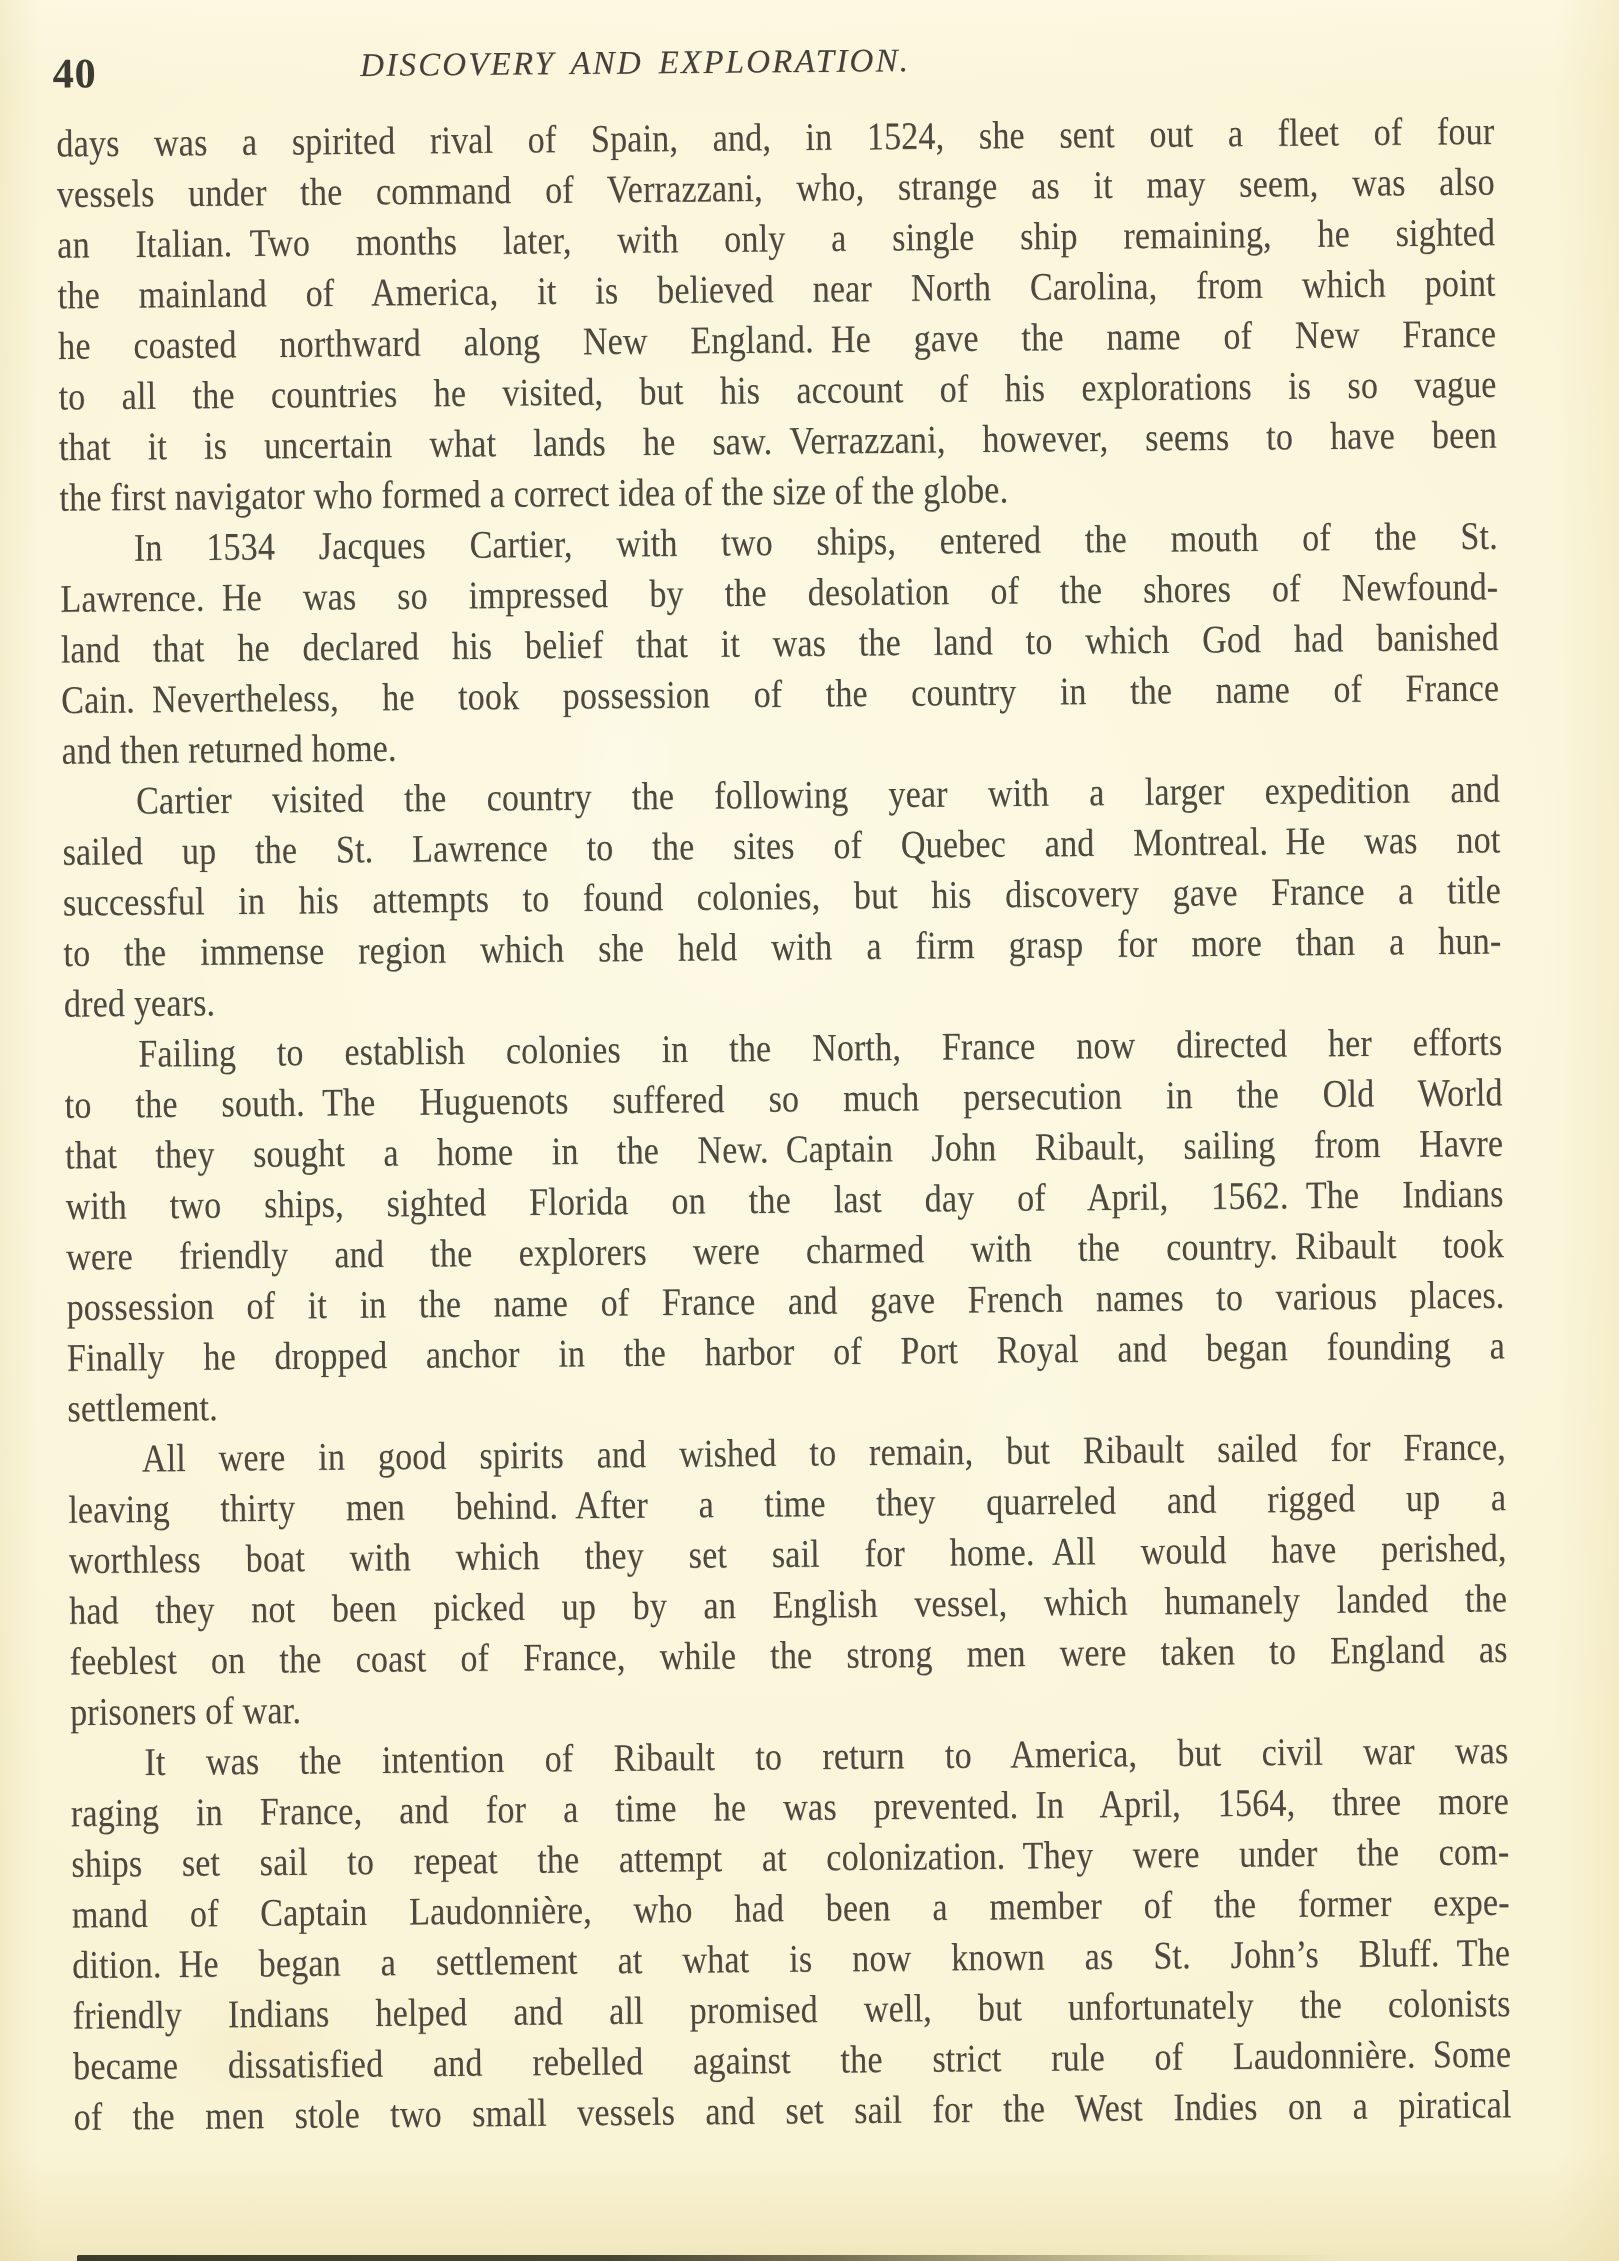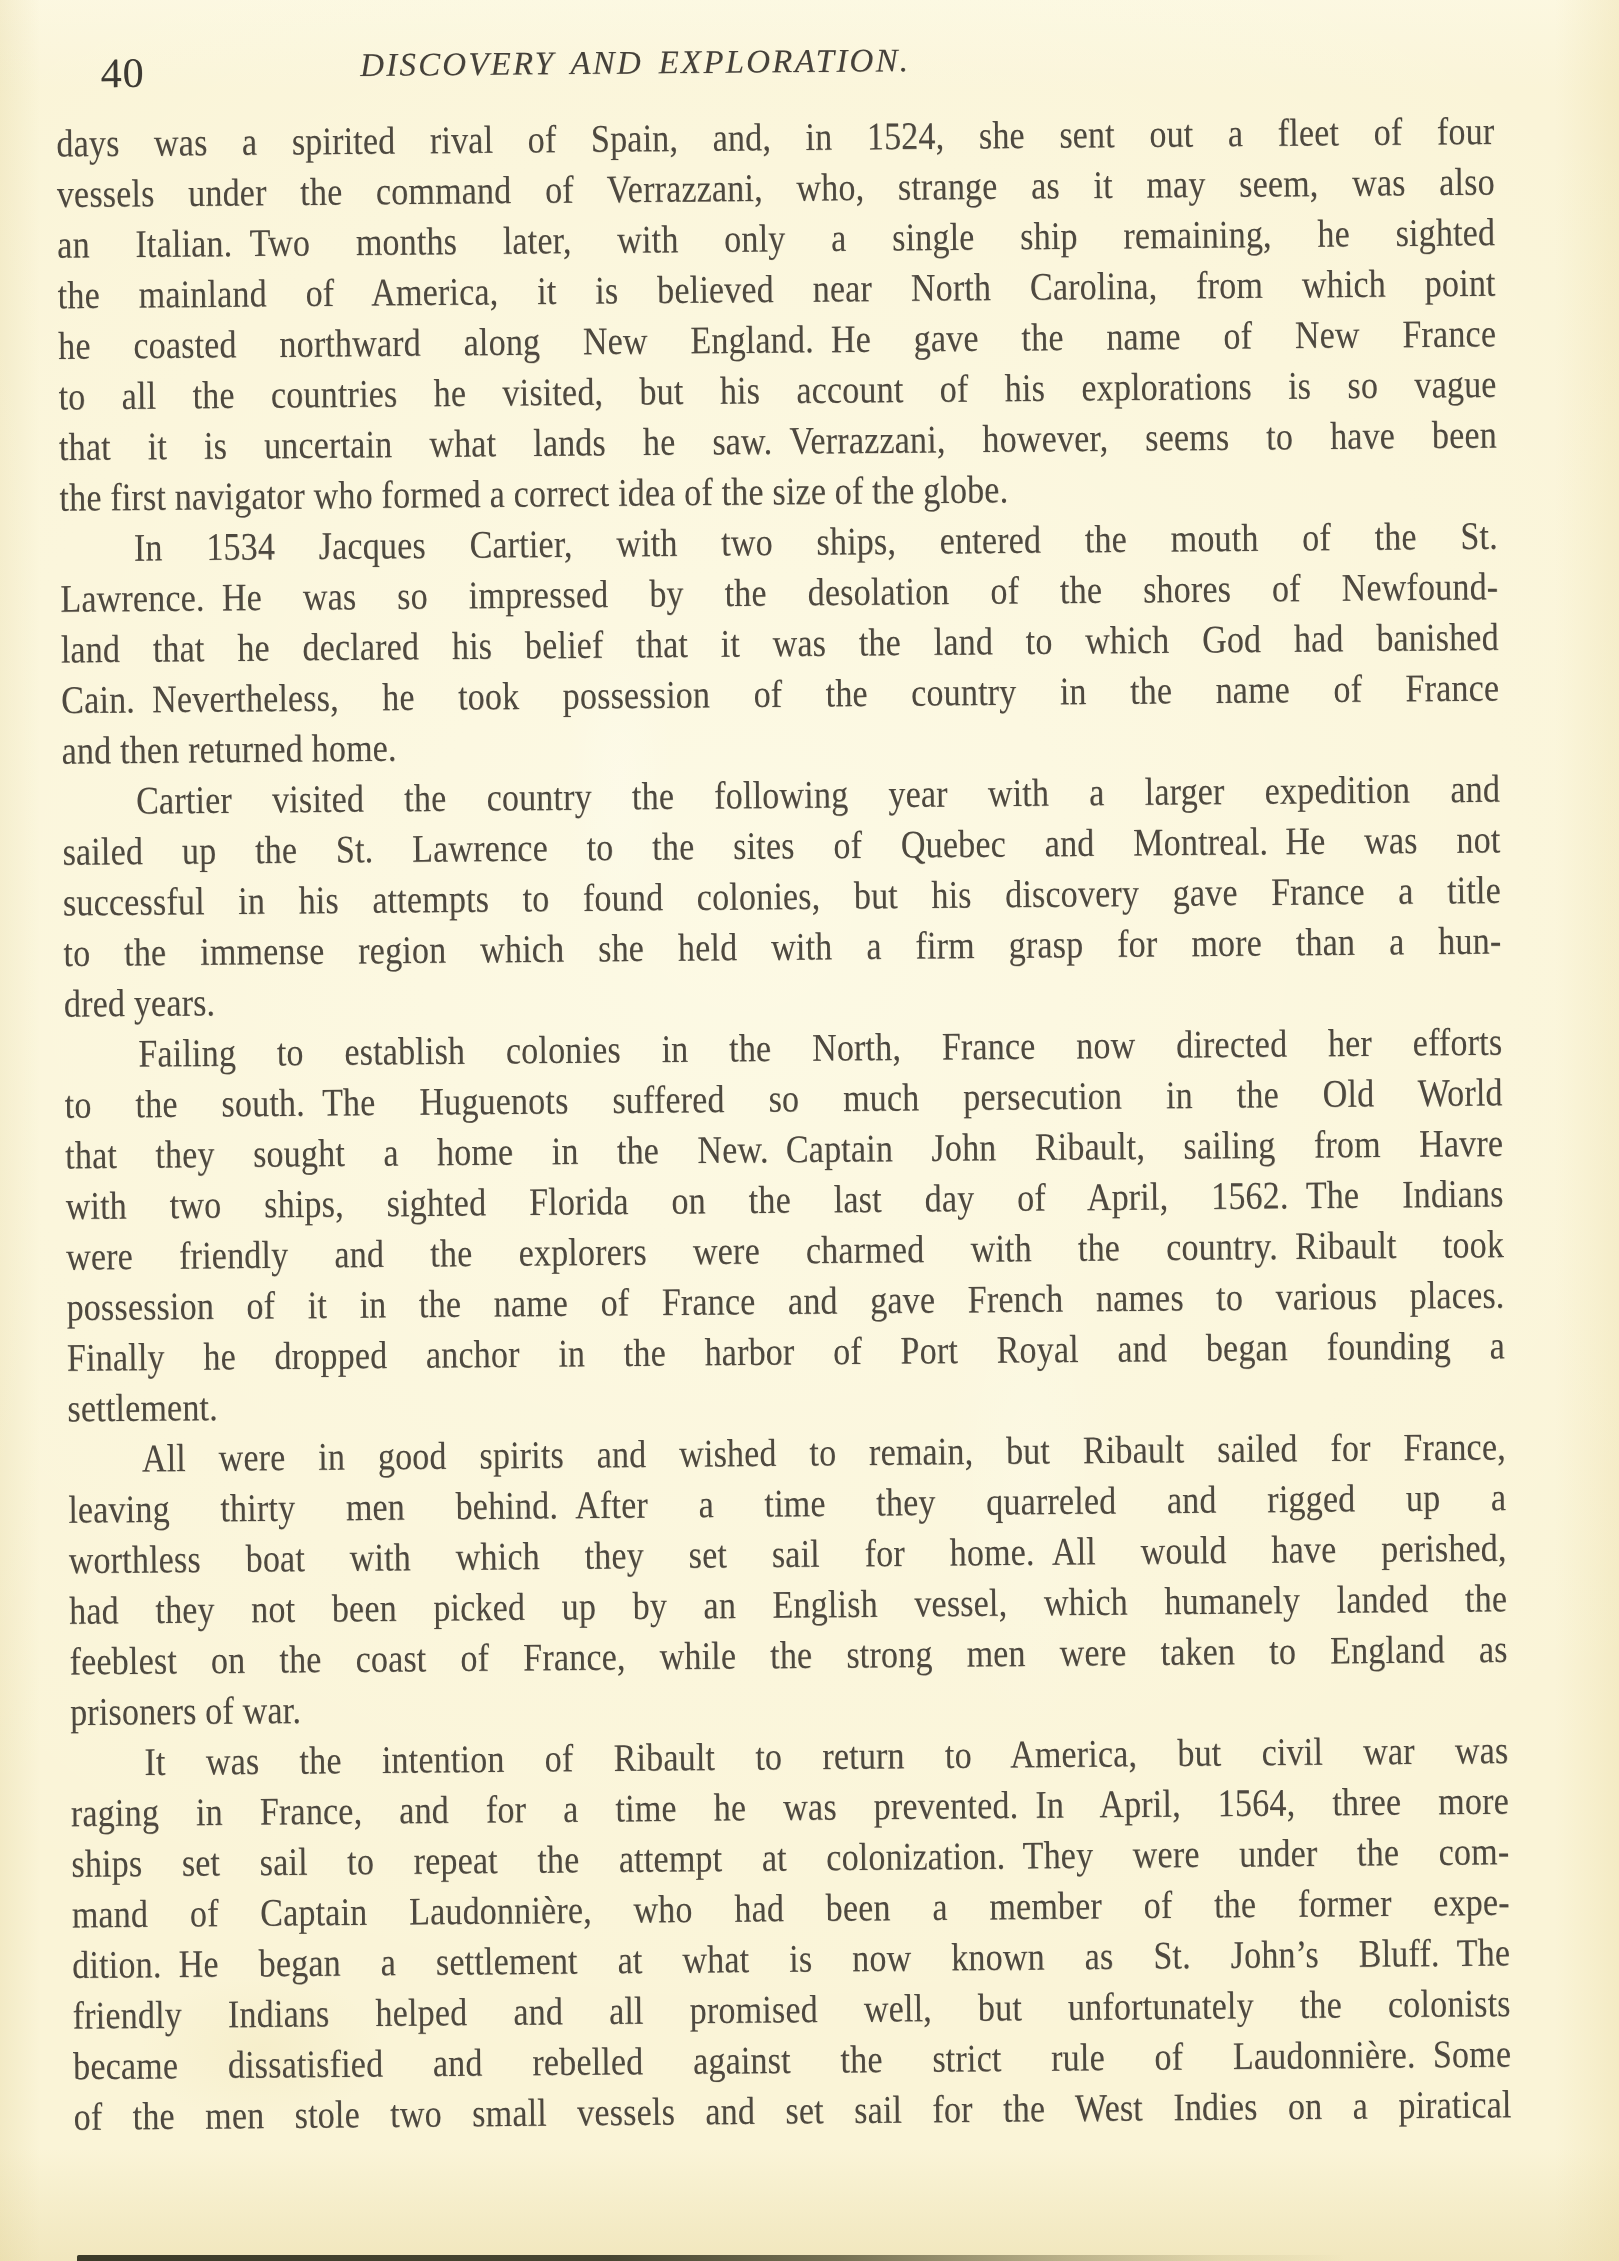--- a/index.html
+++ b/index.html
@@ -36,25 +36,24 @@
   .content {
     position: absolute; inset: 0;
     transform: rotate(-0.5deg);
     transform-origin: 50% 50%;
   }
 
   .page-number {
     position: absolute;
     left: 62px; top: 46px;
     font-size: 42px; line-height: 42px;
-    font-weight: 400;
+    font-weight: 700;
     color: #3d3a33;
     letter-spacing: 0.9px;
     text-shadow: 0.3px 0.3px 0.5px rgba(80,74,62,0.35);
-    margin-left: 48px;
   }
 
   .running-head {
     position: absolute;
     left: 65px; top: 44px; width: 1159px;
     text-align: center;
     font-style: italic;
     font-size: 33px; line-height: 35px;
     letter-spacing: 2.2px;
     word-spacing: 5.2px;

